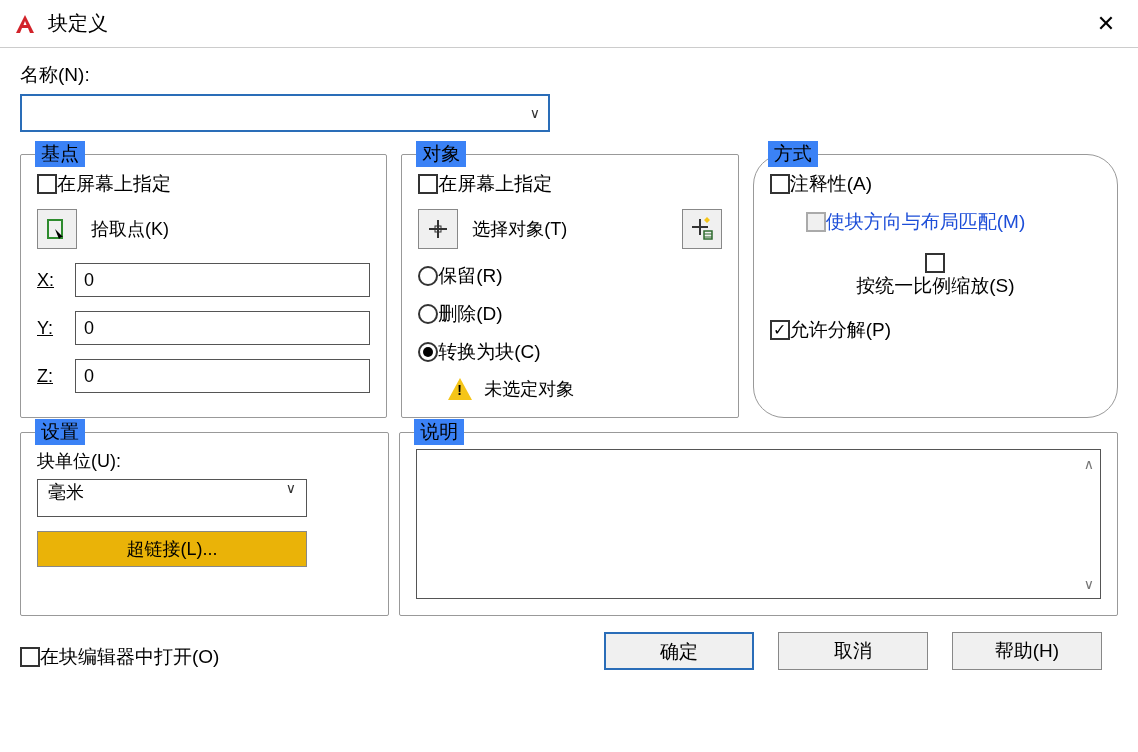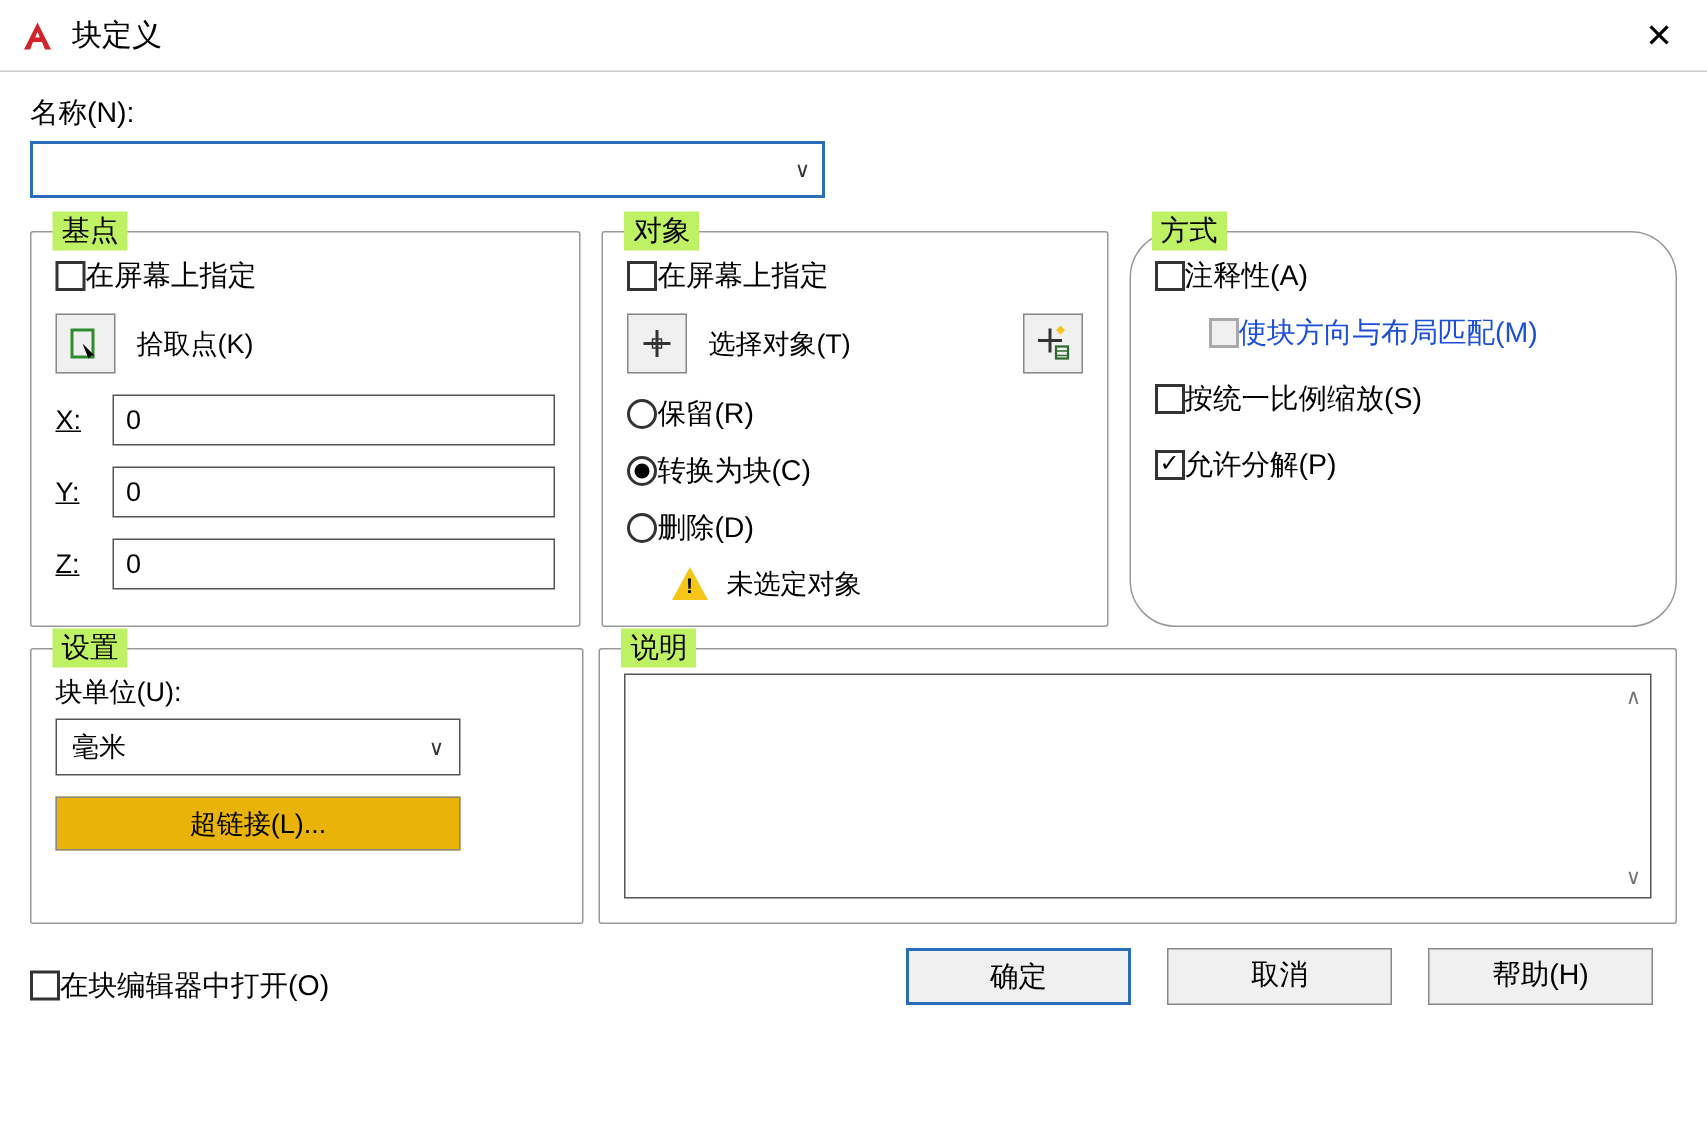--- a/index.html
+++ b/index.html
@@ -57,21 +57,21 @@
 .fieldset {
   border: 1px solid #999;
   border-radius: 2px;
   padding: 16px 16px 16px 16px;
   position: relative;
   margin-top: 10px;
 }
 .fieldset .legend {
   position: absolute;
   top: -14px; left: 14px;
-  background: #bef264;
+  background: #3b82f6;
   padding: 0 6px;
   font-size: 19px;
 }
 .col1 { width: 370px; }
 .col2 { width: 340px; }
 .col3 { width: 368px; border-radius: 31px; }
 .check-row, .radio-row {
   display: flex; align-items: center;
   margin-bottom: 12px;
   font-size: 19px;
@@ -146,21 +146,21 @@
 .disabled-text { color: #1d4ed8; }
 .indented { margin-left: 36px; }
 .settings-row2 {
   display: flex; gap: 10px; margin-top: 4px;
 }
 .settings-box { width: 370px; }
 .desc-box { width: 720px; }
 .select {
   width: 270px; height: 38px;
   border: 1px solid #555;
-  display: flex; align-items: center;
+  display: flex; align-items: flex-start;
   justify-content: space-between;
   padding: 0 10px;
   background: #fff;
   margin-top: 6px;
 }
 .wide-btn {
   width: 270px; height: 36px;
   border: 1px solid #888;
   background: #eab308;
   margin-top: 14px;
@@ -282,44 +282,44 @@
               <line x1="14" y1="17" x2="22" y2="17" stroke="#2e6b2e"></line>
               <line x1="14" y1="20" x2="22" y2="20" stroke="#2e6b2e"></line>
             </svg>
         </div>
       </div>
       <div class="radio-row">
         <span class="radio"></span>
         <span>保留(R)</span>
       </div>
       <div class="radio-row">
+        <span class="radio"></span>
+        <span>删除(D)</span>
+      </div>
+      <div class="radio-row">
         <span class="radio checked"></span>
         <span>转换为块(C)</span>
-      </div>
-      <div class="radio-row">
-        <span class="radio"></span>
-        <span>删除(D)</span>
       </div>
       <div class="warn-row">
         <div class="warn-icon"></div>
         <span>未选定对象</span>
       </div>
     </div>
 
     <div class="fieldset col3">
       <div class="legend">方式</div>
       <div class="check-row">
         <span class="checkbox"></span>
         <span>注释性(A)</span>
       </div>
       <div class="check-row indented">
         <span class="checkbox disabled"></span>
         <span class="disabled-text">使块方向与布局匹配(M)</span>
       </div>
-      <div class="check-row" style="margin-top:18px;">
+      <div class="check-row" style="margin-top:18px;flex-direction:column;">
         <span class="checkbox"></span>
         <span>按统一比例缩放(S)</span>
       </div>
       <div class="check-row" style="margin-top:18px;">
         <span class="checkbox checked"></span>
         <span>允许分解(P)</span>
       </div>
     </div>
   </div>
 

